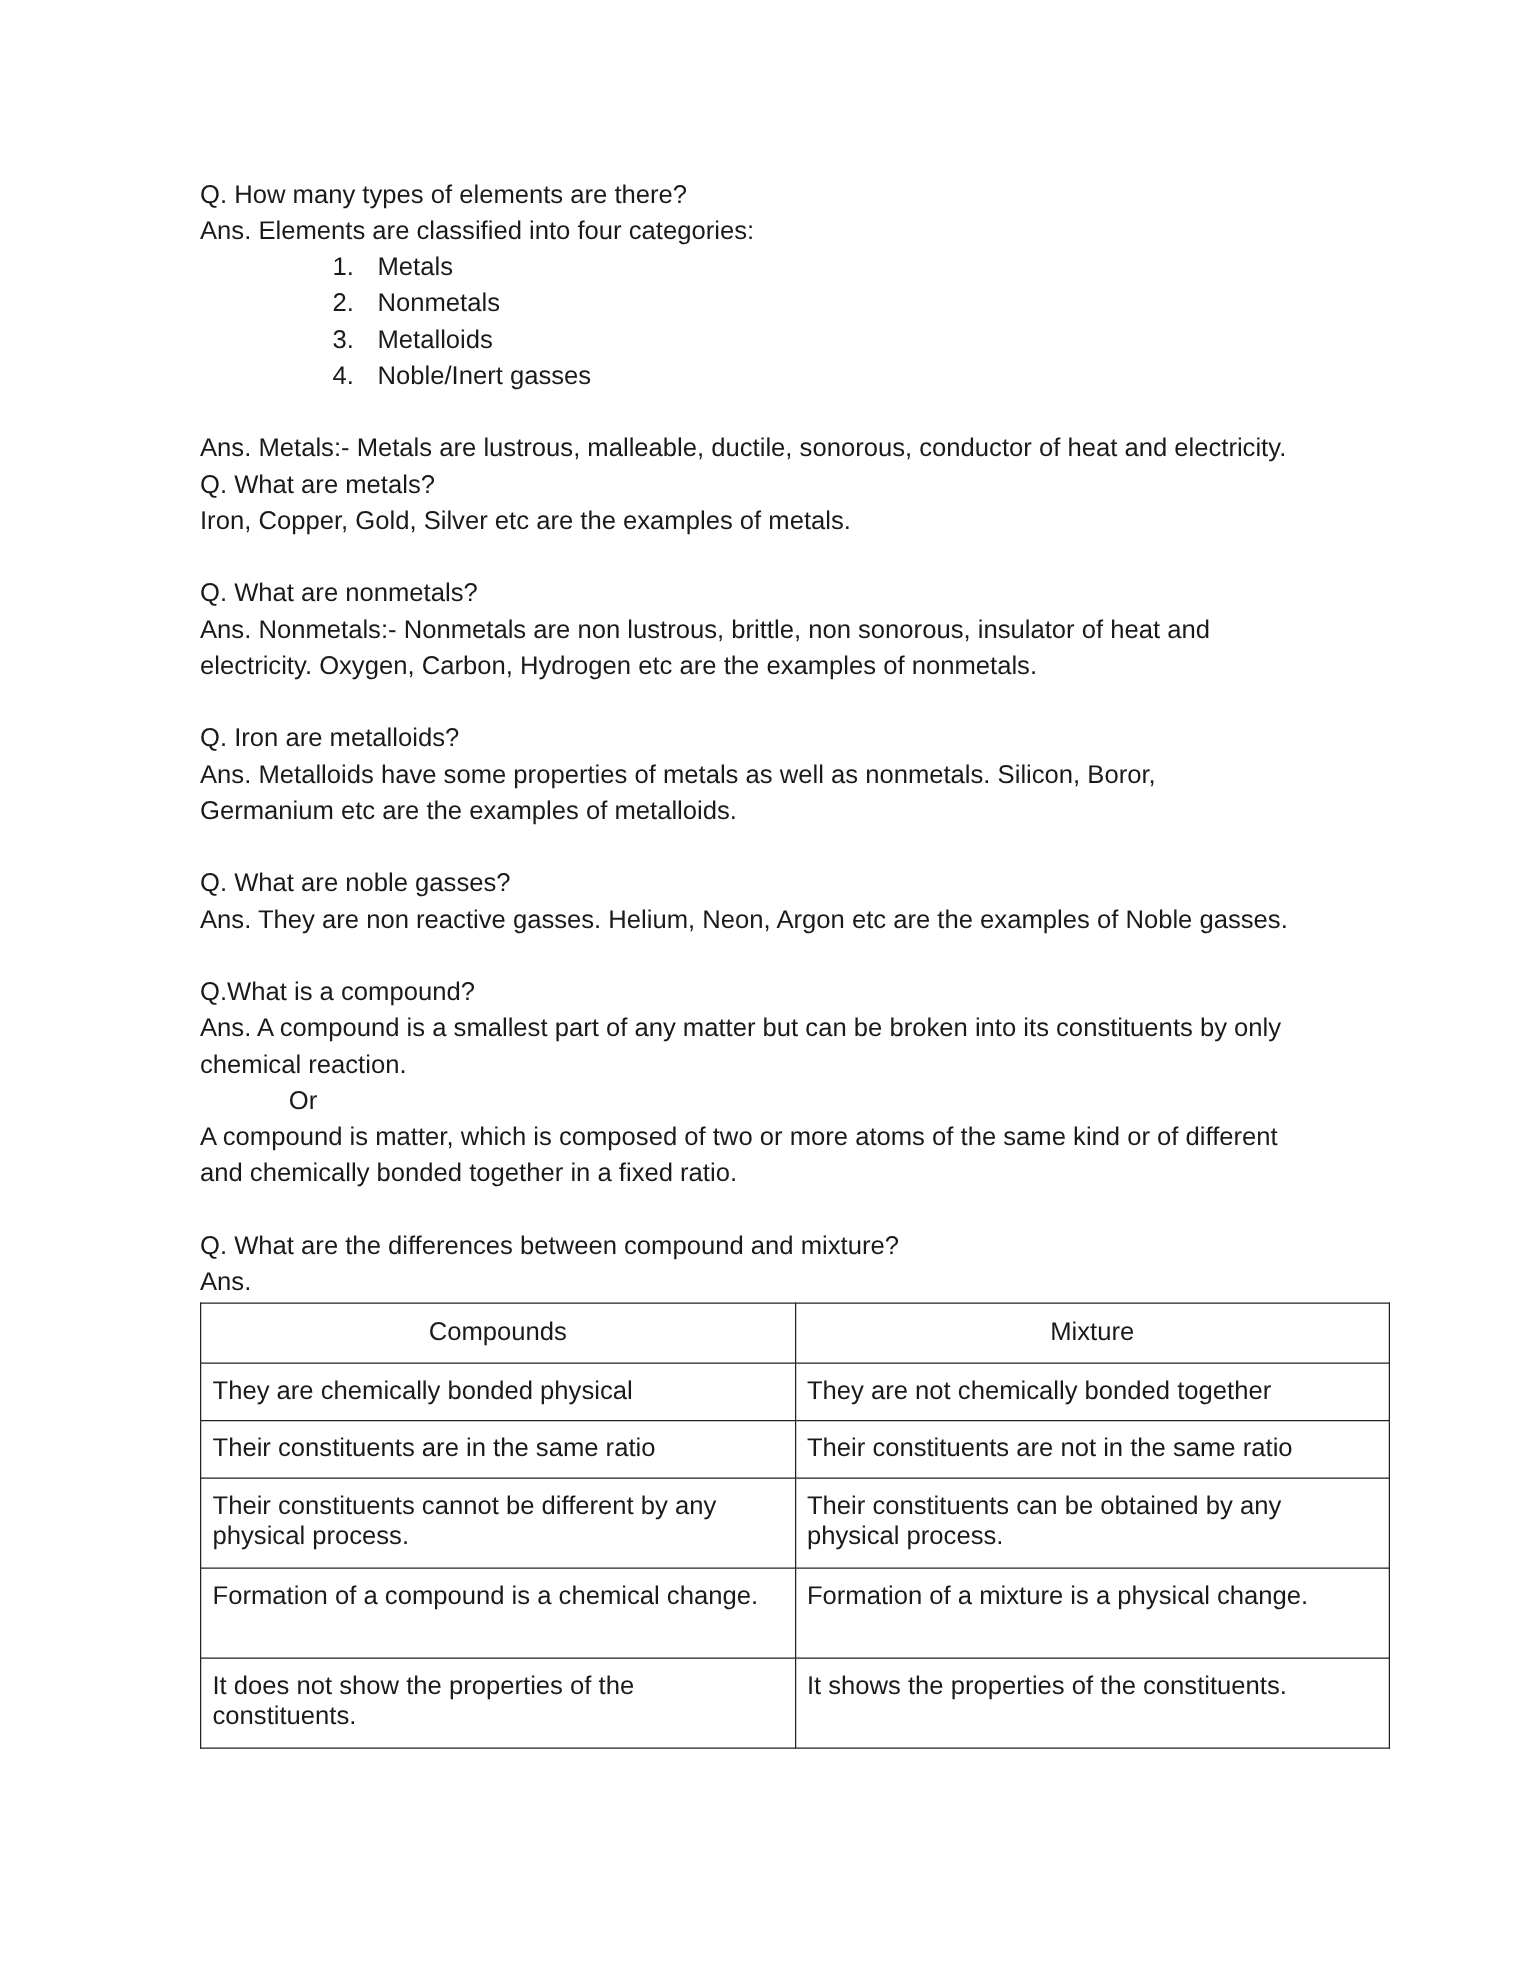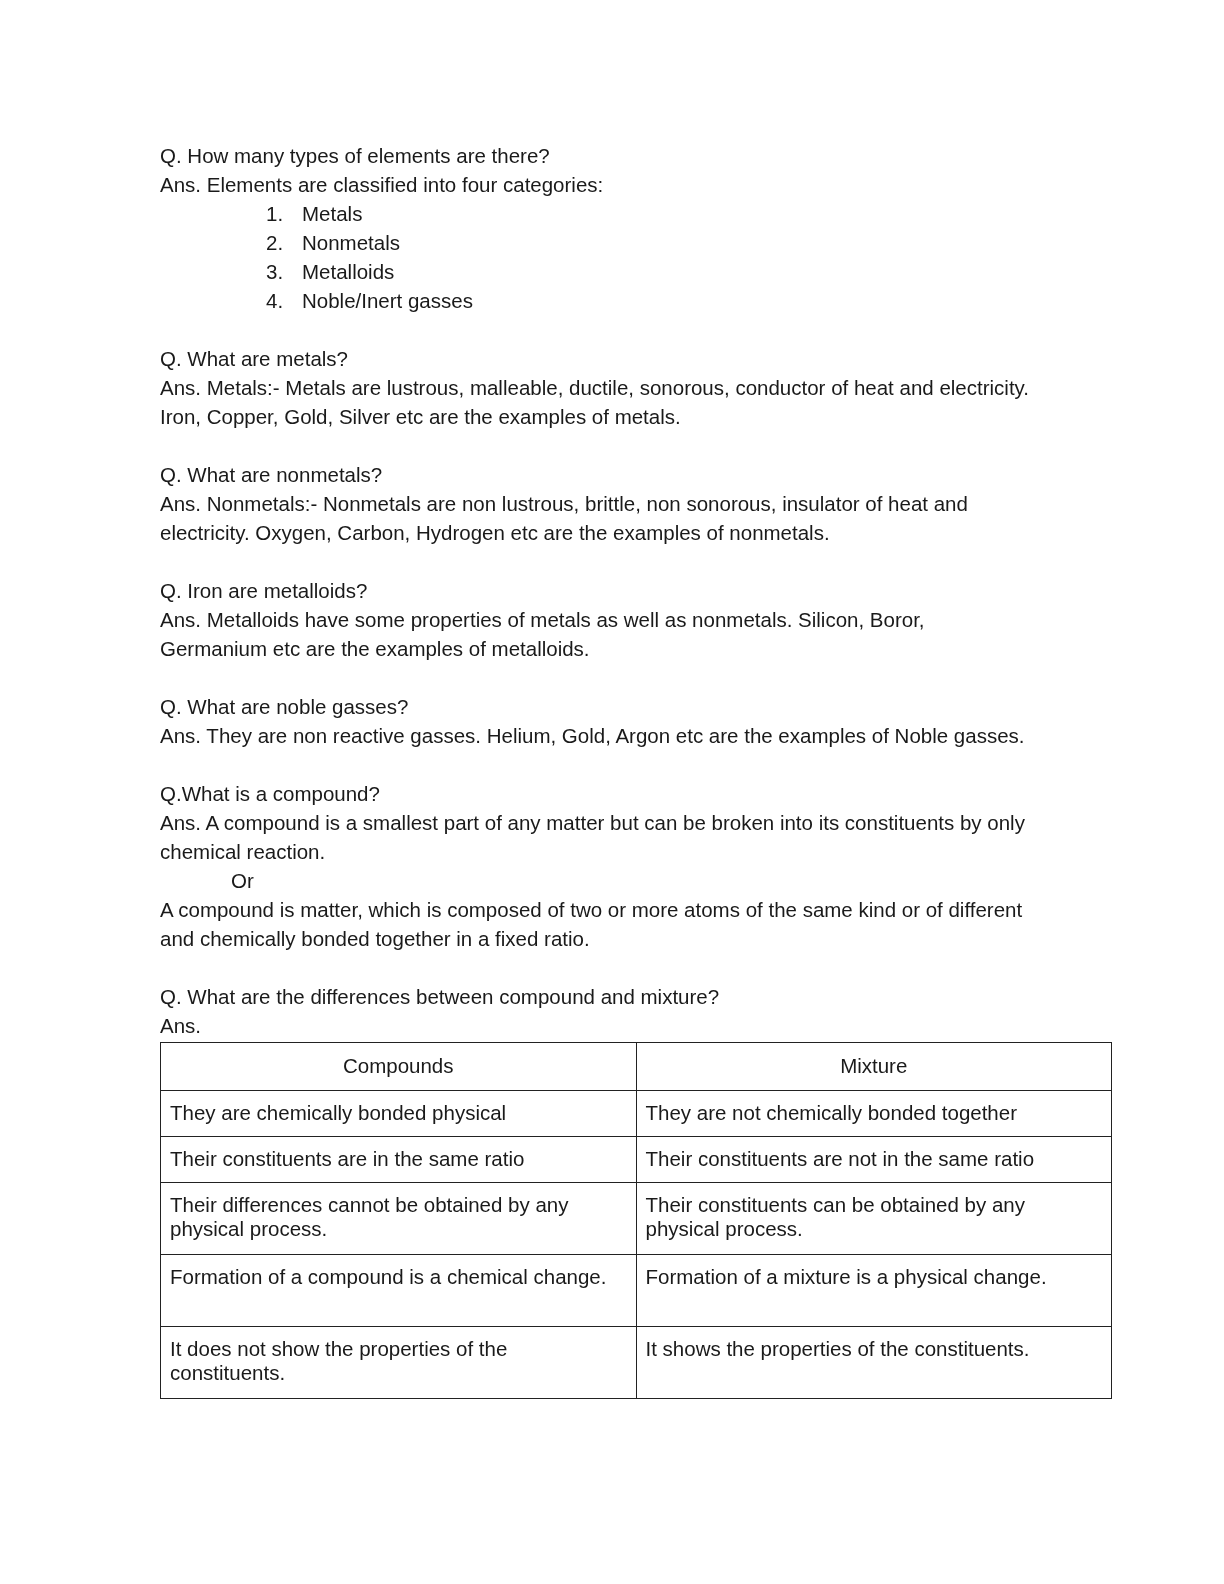--- a/index.html
+++ b/index.html
@@ -36,37 +36,37 @@
   <div class="line">Q. How many types of elements are there?</div>
   <div class="line"><span class="ans">Ans.</span><span> Elements are classified into four categories:</span></div>
   <ol class="cat">
     <li><span class="num">1.</span><span>Metals</span></li>
     <li><span class="num">2.</span><span>Nonmetals</span></li>
     <li><span class="num">3.</span><span>Metalloids</span></li>
     <li><span class="num">4.</span><span>Noble/Inert gasses</span></li>
   </ol>
   <div class="gap"></div>
 
+  <div class="line"><span class="ans">Ans.</span><span> Metals:- Metals are lustrous, malleable, ductile, sonorous, conductor of heat and electricity.</span></div>
   <div class="line">Q. What are metals?</div>
-  <div class="line"><span class="ans">Ans.</span><span> Metals:- Metals are lustrous, malleable, ductile, sonorous, conductor of heat and electricity.</span></div>
   <div class="line">Iron, Copper, Gold, Silver etc are the examples of metals.</div>
   <div class="gap"></div>
 
   <div class="line">Q. What are nonmetals?</div>
   <div class="line"><span class="ans">Ans.</span><span> Nonmetals:- Nonmetals are non lustrous, brittle, non sonorous, insulator of heat and</span></div>
   <div class="line">electricity. Oxygen, Carbon, Hydrogen etc are the examples of nonmetals.</div>
   <div class="gap"></div>
 
   <div class="line">Q. Iron are metalloids?</div>
   <div class="line"><span class="ans">Ans.</span><span> Metalloids have some properties of metals as well as nonmetals. Silicon, Boror,</span></div>
   <div class="line">Germanium etc are the examples of metalloids.</div>
   <div class="gap"></div>
 
   <div class="line">Q. What are noble gasses?</div>
-  <div class="line"><span class="ans">Ans.</span><span> They are non reactive gasses. Helium, Gold, Argon etc are the examples of Noble gasses.</span></div>
+  <div class="line"><span class="ans">Ans.</span><span> They are non reactive gasses. Helium, Neon, Argon etc are the examples of Noble gasses.</span></div>
   <div class="gap"></div>
 
   <div class="line">Q.What is a compound?</div>
   <div class="line"><span class="ans">Ans.</span><span> A compound is a smallest part of any matter but can be broken into its constituents by only</span></div>
   <div class="line">chemical reaction.</div>
   <div class="line or">Or</div>
   <div class="line">A compound is matter, which is composed of two or more atoms of the same kind or of different</div>
   <div class="line">and chemically bonded together in a fixed ratio.</div>
   <div class="gap"></div>
 
@@ -81,21 +81,21 @@
     </tr>
     <tr class="r1">
       <td>They are chemically bonded physical</td>
       <td>They are not chemically bonded together</td>
     </tr>
     <tr class="r2">
       <td>Their constituents are in the same ratio</td>
       <td>Their constituents are not in the same ratio</td>
     </tr>
     <tr class="r3">
-      <td>Their differences cannot be obtained by any physical process.</td>
+      <td>Their constituents cannot be different by any physical process.</td>
       <td>Their constituents can be obtained by any physical process.</td>
     </tr>
     <tr class="r4">
       <td>Formation of a compound is a chemical change.</td>
       <td>Formation of a mixture is a physical change.</td>
     </tr>
     <tr class="r5">
       <td>It does not show the properties of the constituents.</td>
       <td>It shows the properties of the constituents.</td>
     </tr>

